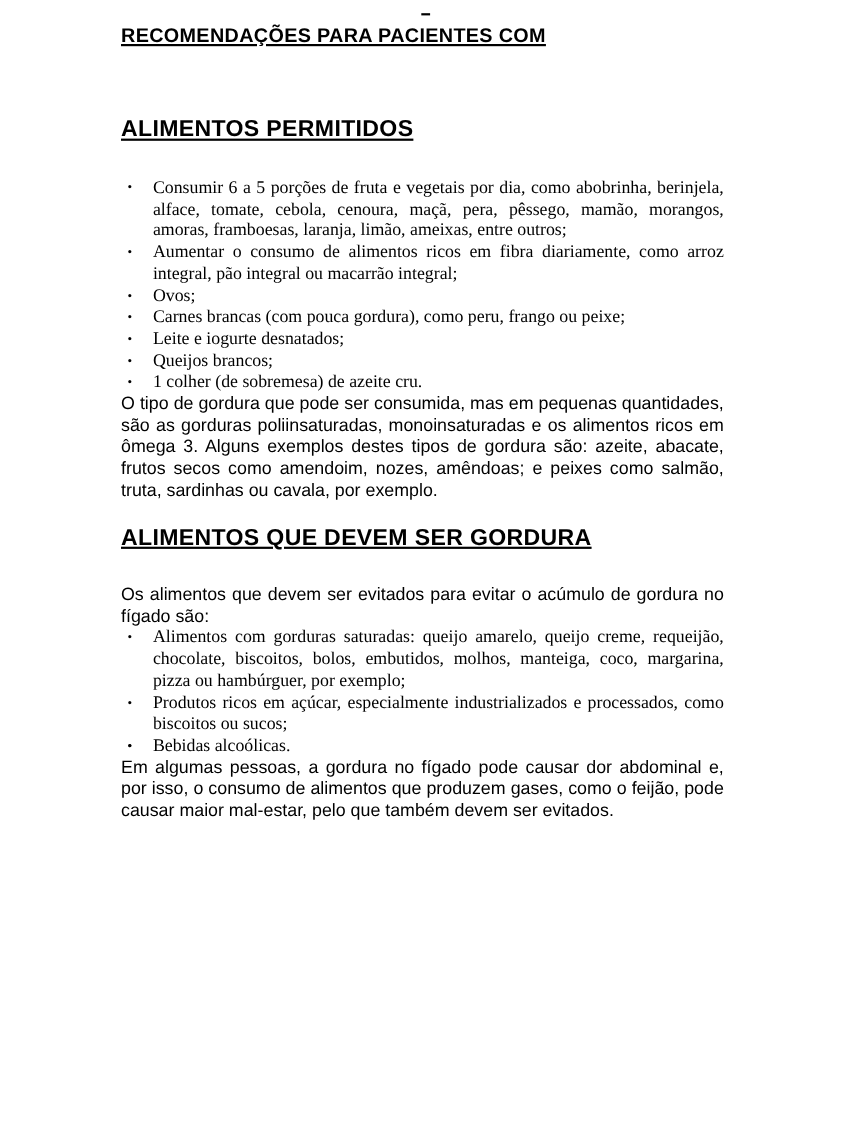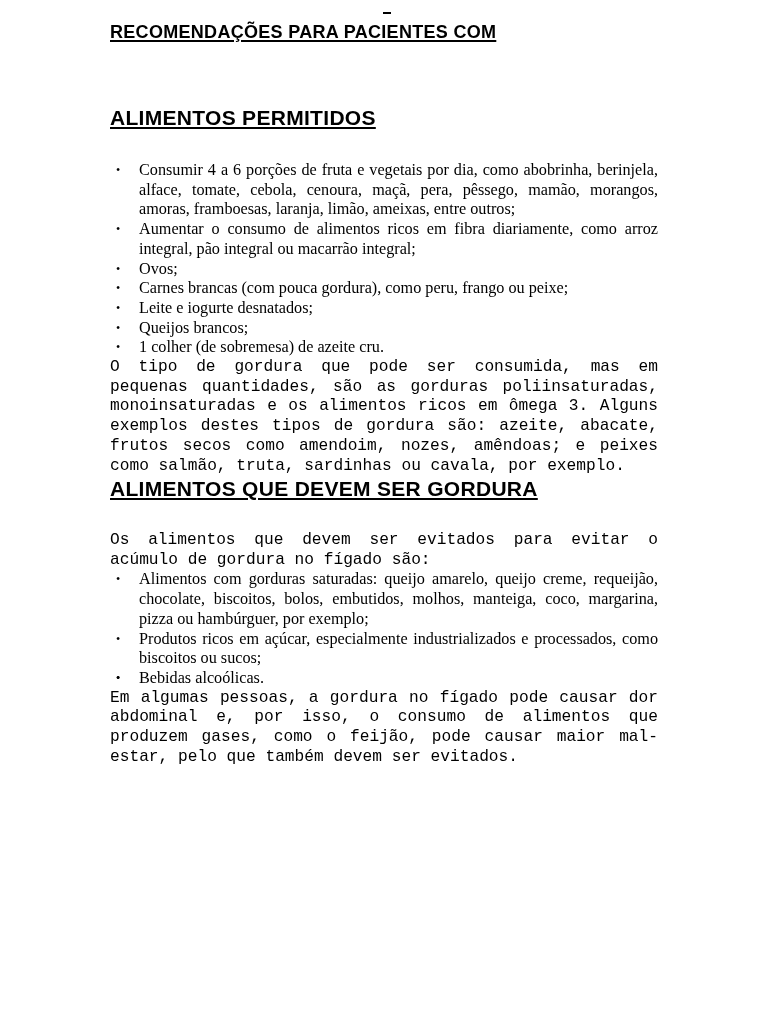--- a/index.html
+++ b/index.html
@@ -54,21 +54,21 @@
     text-underline-offset: 2px;
     text-decoration-thickness: 2px;
     line-height: 26px;
     margin: 0;
     position: absolute;
     left: 0;
     width: 548px;
     letter-spacing: 0.3px;
   }
   .body-text {
-    font-family: Liberation Mono, monospace;
+    font-family: Liberation Sans, sans-serif;
     font-size: 16.2px;
     line-height: 19.7px;
     text-align: justify;
     margin: 0;
   }
   .block {
     position: absolute;
     left: 0;
     width: 548px;
   }
@@ -100,21 +100,21 @@
 <div class="page">
 
   <div class="title-block">
     <p class="h-title">RECOMENDAÇÕES PARA PACIENTES COM</p>
   </div>
 
   <h2 class="h-section" style="top:105px;">ALIMENTOS PERMITIDOS</h2>
 
   <div class="block" style="top:161px;">
     <ul class="bullets">
-      <li><span class="bullet">•</span><span>Consumir 4 a 6 porções de fruta e vegetais por dia, como abobrinha, berinjela, alface, tomate, cebola, cenoura, maçã, pera, pêssego, mamão, morangos, amoras, framboesas, laranja, limão, ameixas, entre outros;</span></li>
+      <li><span class="bullet">•</span><span>Consumir 6 a 5 porções de fruta e vegetais por dia, como abobrinha, berinjela, alface, tomate, cebola, cenoura, maçã, pera, pêssego, mamão, morangos, amoras, framboesas, laranja, limão, ameixas, entre outros;</span></li>
       <li><span class="bullet">•</span><span>Aumentar o consumo de alimentos ricos em fibra diariamente, como arroz integral, pão integral ou macarrão integral;</span></li>
       <li><span class="bullet">•</span><span>Ovos;</span></li>
       <li><span class="bullet">•</span><span>Carnes brancas (com pouca gordura), como peru, frango ou peixe;</span></li>
       <li><span class="bullet">•</span><span>Leite e iogurte desnatados;</span></li>
       <li><span class="bullet">•</span><span>Queijos brancos;</span></li>
       <li><span class="bullet">•</span><span>1 colher (de sobremesa) de azeite cru.</span></li>
     </ul>
     <p class="body-text">O tipo de gordura que pode ser consumida, mas em pequenas quantidades, são as gorduras poliinsaturadas, monoinsaturadas e os alimentos ricos em ômega 3. Alguns exemplos destes tipos de gordura são: azeite, abacate, frutos secos como amendoim, nozes, amêndoas; e peixes como salmão, truta, sardinhas ou cavala, por exemplo.</p>
   </div>
 

